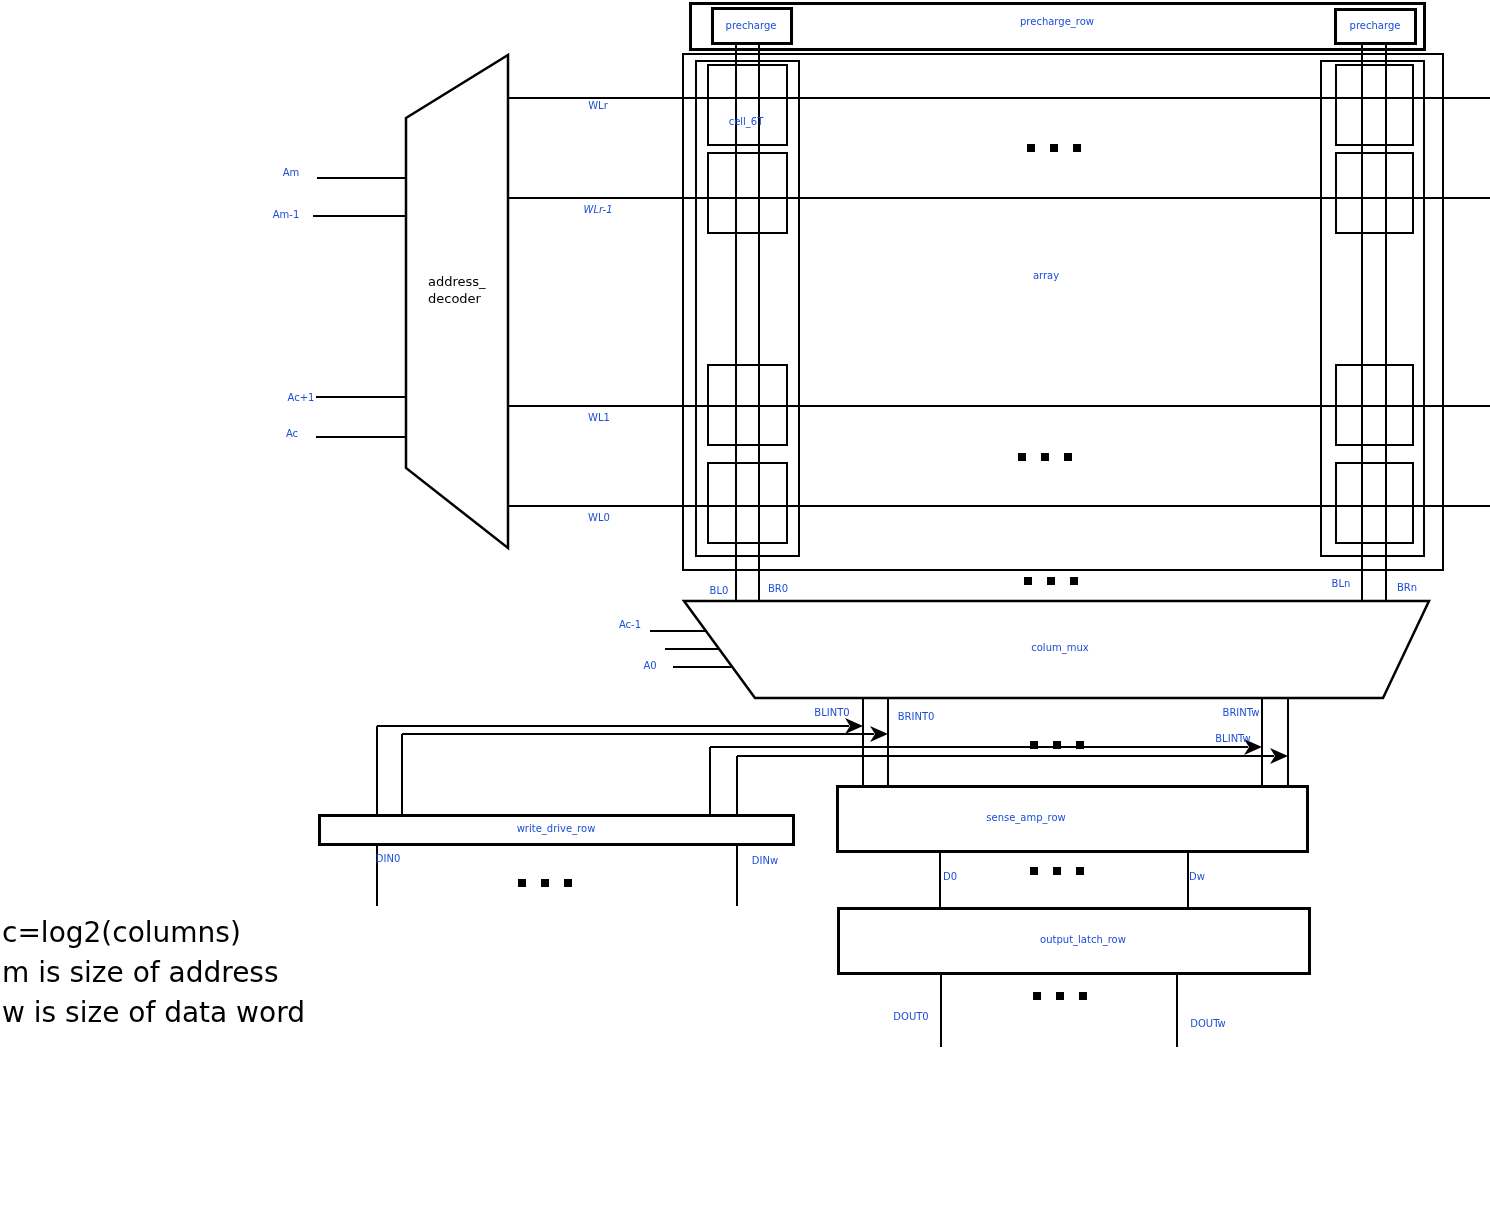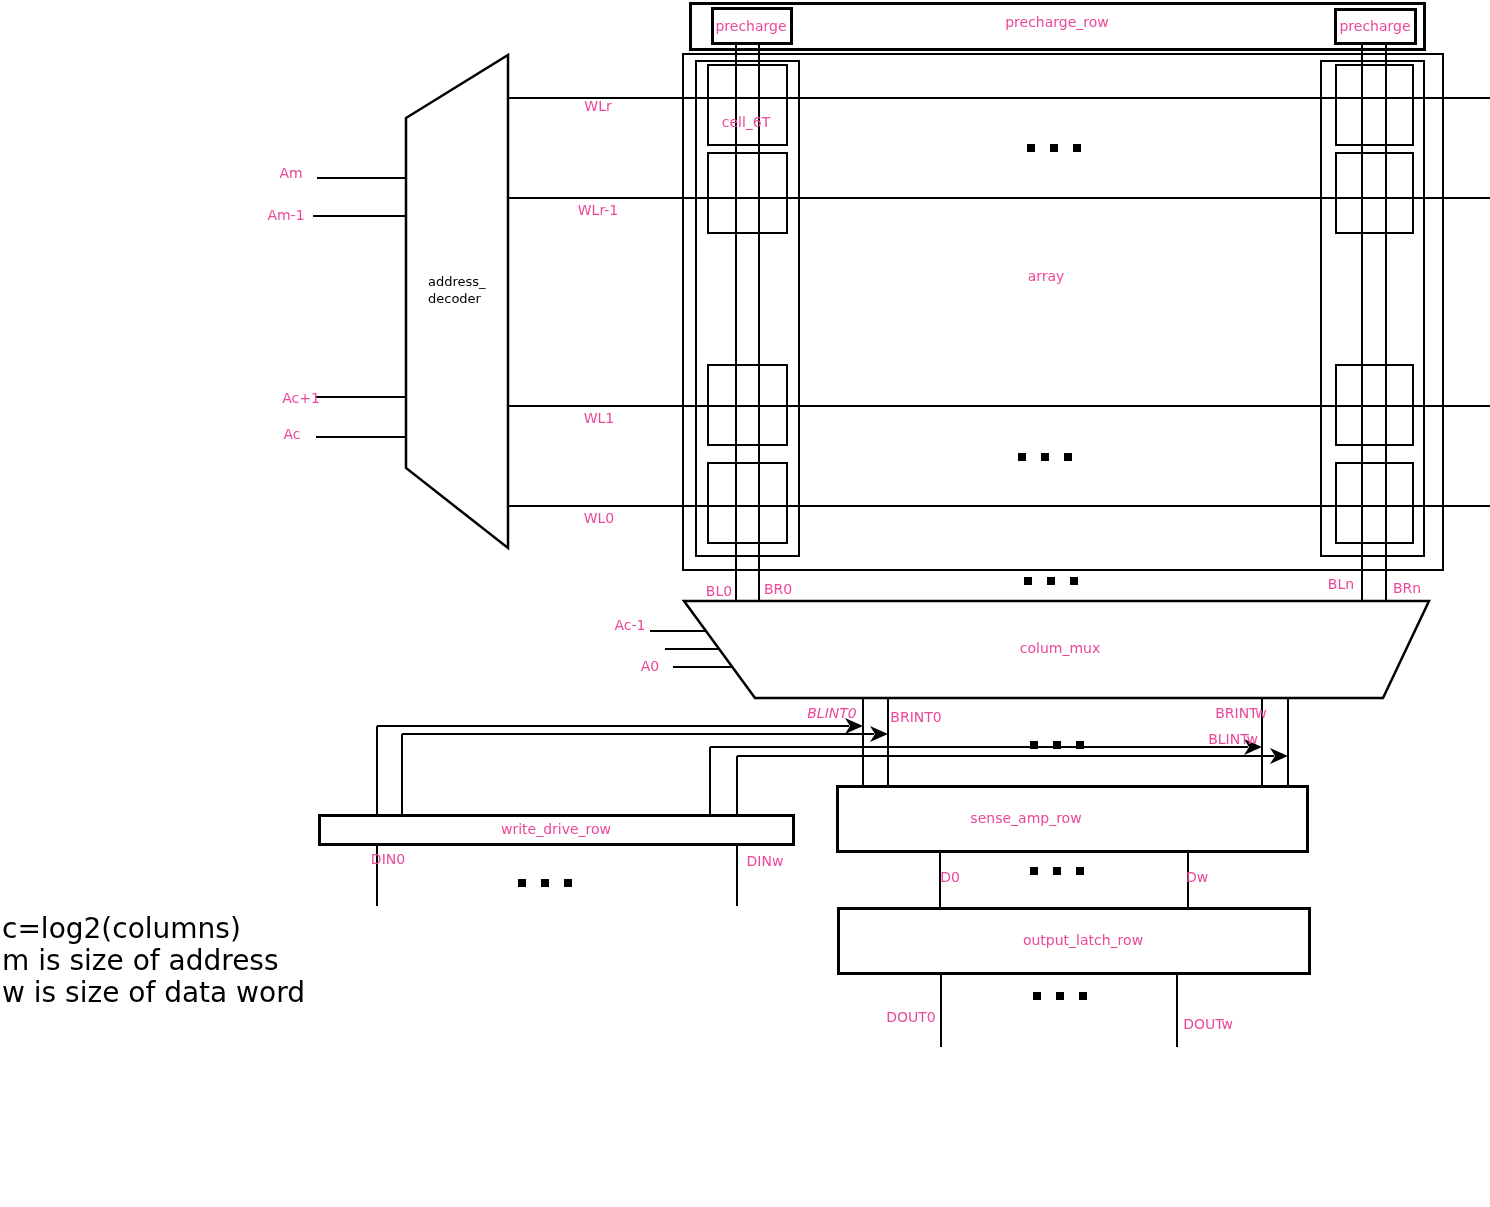--- a/index.html
+++ b/index.html
@@ -1,23 +1,23 @@
 <!DOCTYPE html>
 <html><head>
 <meta charset="utf-8">
 <style>
   html,body{margin:0;padding:0;background:#fff;}
   #canvas{position:relative;width:1490px;height:1207px;background:#ffffff;
           font-family:"DejaVu Sans","Liberation Sans",sans-serif;color:#000;overflow:hidden;}
   #shapes{position:absolute;left:0;top:0;}
-  .lbl{position:absolute;transform:translate(-50%,-50%);font-size:14px;line-height:14px;
-       white-space:nowrap;color:#ec4899;text-align:right;}
+  .lbl{position:absolute;transform:translate(-50%,-50%);font-size:10px;line-height:14px;
+       white-space:nowrap;color:#1d4ed8;text-align:right;}
   .lbl-left{position:absolute;transform:translate(0,-50%);font-size:13px;line-height:14px;
        white-space:nowrap;color:#000000;}
-  .notes{position:absolute;left:2px;font-size:28px;line-height:32px;white-space:pre;color:#000;}
+  .notes{position:absolute;left:2px;font-size:28px;line-height:40px;white-space:pre;color:#000;}
   .dots{position:absolute;display:flex;gap:15px;}
   .dot{width:8px;height:8px;background:#000;}
 </style>
 </head>
 <body>
 
 <div id="canvas">
 
   <svg id="shapes" width="1490" height="1207" viewBox="0 0 1490 1207">
 
@@ -150,34 +150,34 @@
 
   <div class="lbl-left" style="left:428px;top:282px;">address_</div>
   <div class="lbl-left" style="left:428px;top:299px;">decoder</div>
 
   <div class="lbl" style="left:291px;top:173px;">Am</div>
   <div class="lbl" style="left:286px;top:215px;">Am-1</div>
   <div class="lbl" style="left:301px;top:398px;">Ac+1</div>
   <div class="lbl" style="left:292px;top:434px;">Ac</div>
 
   <div class="lbl" style="left:598px;top:106px;">WLr</div>
-  <div class="lbl" style="left:598px;top:210px;">WLr-1</div>
+  <div class="lbl" style="left:598px;top:210px;font-style:italic;">WLr-1</div>
   <div class="lbl" style="left:599px;top:418px;">WL1</div>
   <div class="lbl" style="left:599px;top:518px;">WL0</div>
 
   <div class="lbl" style="left:719px;top:591px;">BL0</div>
   <div class="lbl" style="left:778px;top:589px;">BR0</div>
   <div class="lbl" style="left:1341px;top:584px;">BLn</div>
   <div class="lbl" style="left:1407px;top:588px;">BRn</div>
 
   <div class="lbl" style="left:1060px;top:648px;">colum_mux</div>
   <div class="lbl" style="left:630px;top:625px;">Ac-1</div>
   <div class="lbl" style="left:650px;top:666px;">A0</div>
 
-  <div class="lbl" style="left:832px;top:713px;font-style:italic;">BLINT0</div>
+  <div class="lbl" style="left:832px;top:713px;">BLINT0</div>
   <div class="lbl" style="left:916px;top:717px;">BRINT0</div>
   <div class="lbl" style="left:1233px;top:739px;">BLINTw</div>
   <div class="lbl" style="left:1241px;top:713px;">BRINTw</div>
 
   <div class="lbl" style="left:556px;top:829px;">write_drive_row</div>
   <div class="lbl" style="left:350px;top:859px;margin-left:38px;">DIN0</div>
   <div class="lbl" style="left:765px;top:861px;">DINw</div>
 
   <div class="lbl" style="left:1026px;top:818px;">sense_amp_row</div>
   <div class="lbl" style="left:950px;top:877px;">D0</div>

